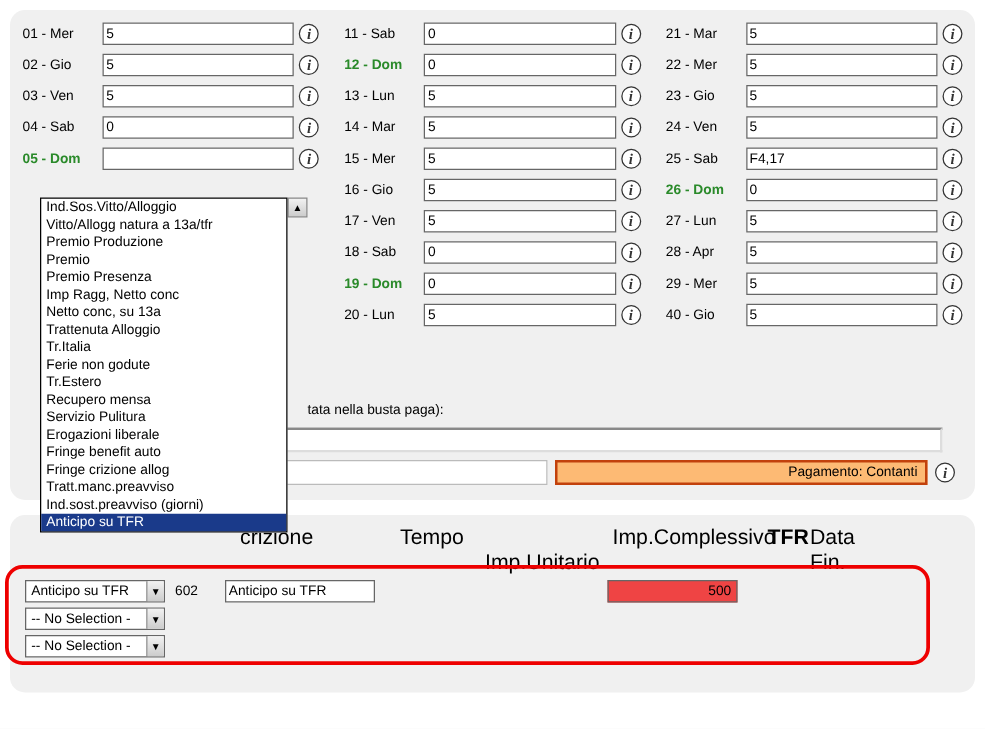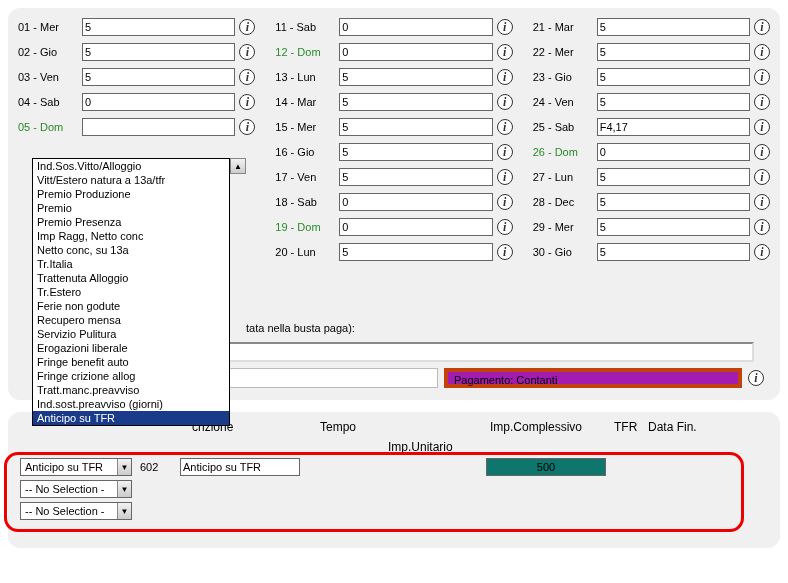--- a/index.html
+++ b/index.html
@@ -31,21 +31,21 @@
   }
   .day-row {
     display: flex;
     align-items: center;
     gap: 4px;
   }
   .day-label {
     width: 60px;
     font-size: 11px;
   }
-  .day-label.dom { color: #2a8a2a; font-weight: normal; }
+  .day-label.dom { color: #2a8a2a; font-weight: bold; }
   .day-input {
     flex: 1;
     height: 18px;
     border: 1px solid #666;
     background: #fff;
     padding: 0 2px;
     font-size: 11px;
   }
   .info-icon {
     width: 16px;
@@ -121,24 +121,25 @@
     gap: 6px;
   }
   .pay-box {
     flex: 0 0 400px;
     border: 1px solid #bbb;
     background: #fff;
     height: 20px;
   }
   .pay-label {
     flex: 1;
-    border: 4px solid #c2410c;
-    background: #a21caf;
+    border: 2px solid #c2410c;
+    background: #fdba74;
     height: 20px;
     padding: 2px 6px;
+    text-align: right;
   }
   .highlight-box {
     position: absolute;
     border: 3px solid #e00;
     border-radius: 14px;
     pointer-events: none;
     z-index: 50;
     left: 4px;
     top: 452px;
     width: 740px;
@@ -146,31 +147,31 @@
   }
   .bottom-panel {
     background: #f0f0f0;
     border-radius: 12px;
     padding: 8px 12px 24px 12px;
     position: relative;
   }
   .headers {
     display: flex;
     gap: 4px;
-    font-size: 12px;
+    font-size: 17px;
     margin-bottom: 4px;
     margin-left: 2px;
   }
   .h-code { width: 118px; }
   .h-no { width: 44px; }
   .h-desc { width: 124px; }
   .h-tempo { width: 64px; }
   .h-unit { width: 98px; margin-top: 20px; }
   .h-comp { width: 120px; }
-  .h-tfr { width: 30px; }
+  .h-tfr { width: 30px; font-weight: bold; }
   .h-fin { width: 60px; }
   .row-line {
     display: flex;
     align-items: center;
     gap: 4px;
     margin-bottom: 4px;
   }
   .combo {
     display: inline-flex;
     border: 1px solid #666;
@@ -203,27 +204,27 @@
   }
   .desc-input {
     width: 120px;
     height: 18px;
     border: 1px solid #666;
     background: #fff;
     padding: 0 2px;
     font-size: 11px;
   }
   .imp-input {
-    width: 120px;
+    width: 104px;
     height: 18px;
     border: 1px solid #666;
-    background: #0f766e;
+    background: #ef4444;
     padding: 0 4px;
     font-size: 11px;
-    text-align: center;
+    text-align: right;
     margin-left: 182px;
   }
 </style>
 </head>
 <body>
 
 <div class="panel" style="height:392px;">
   <div class="day-grid" id="day-grid">
       <div class="day-col">
         <div class="day-row">
@@ -334,49 +335,49 @@
           <div class="day-label dom">26 - Dom</div>
           <input class="day-input" value="0" style="">
           <span class="info-icon">i</span>
         </div>
         <div class="day-row">
           <div class="day-label">27 - Lun</div>
           <input class="day-input" value="5" style="">
           <span class="info-icon">i</span>
         </div>
         <div class="day-row">
-          <div class="day-label">28 - Dec</div>
+          <div class="day-label">28 - Apr</div>
           <input class="day-input" value="5" style="">
           <span class="info-icon">i</span>
         </div>
         <div class="day-row">
           <div class="day-label">29 - Mer</div>
           <input class="day-input" value="5" style="">
           <span class="info-icon">i</span>
         </div>
         <div class="day-row">
-          <div class="day-label">30 - Gio</div>
+          <div class="day-label">40 - Gio</div>
           <input class="day-input" value="5" style="">
           <span class="info-icon">i</span>
         </div>
       </div>
     </div>
 
   <div class="dropdown-list" id="dropdown-list">
       <div class="dropdown-item">Ind.Sos.Vitto/Alloggio</div>
-      <div class="dropdown-item">Vitt/Estero natura a 13a/tfr</div>
+      <div class="dropdown-item">Vitto/Allogg natura a 13a/tfr</div>
       <div class="dropdown-item">Premio Produzione</div>
       <div class="dropdown-item">Premio</div>
       <div class="dropdown-item">Premio Presenza</div>
       <div class="dropdown-item">Imp Ragg, Netto conc</div>
       <div class="dropdown-item">Netto conc, su 13a</div>
+      <div class="dropdown-item">Trattenuta Alloggio</div>
       <div class="dropdown-item">Tr.Italia</div>
-      <div class="dropdown-item">Trattenuta Alloggio</div>
+      <div class="dropdown-item">Ferie non godute</div>
       <div class="dropdown-item">Tr.Estero</div>
-      <div class="dropdown-item">Ferie non godute</div>
       <div class="dropdown-item">Recupero mensa</div>
       <div class="dropdown-item">Servizio Pulitura</div>
       <div class="dropdown-item">Erogazioni liberale</div>
       <div class="dropdown-item">Fringe benefit auto</div>
       <div class="dropdown-item">Fringe crizione allog</div>
       <div class="dropdown-item">Tratt.manc.preavviso</div>
       <div class="dropdown-item">Ind.sost.preavviso (giorni)</div>
       <div class="dropdown-item selected">Anticipo su TFR</div>
     </div>
   <div class="dropdown-btn">▲</div>

